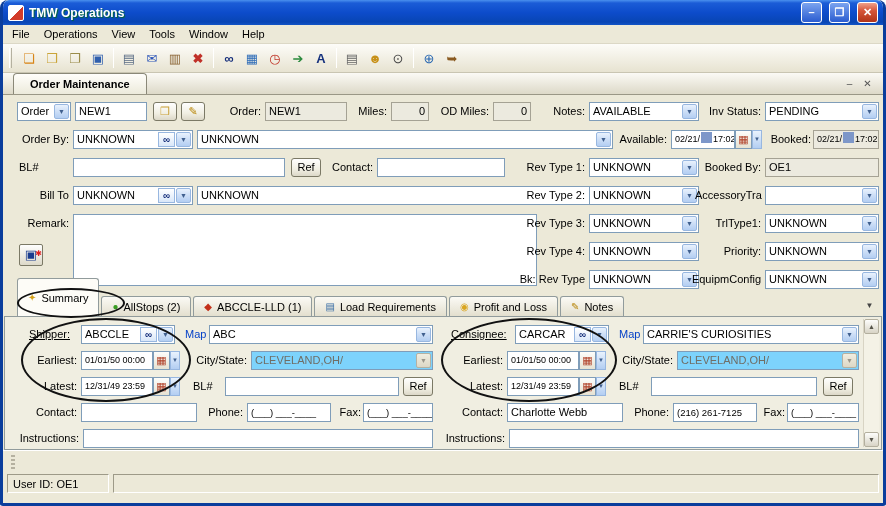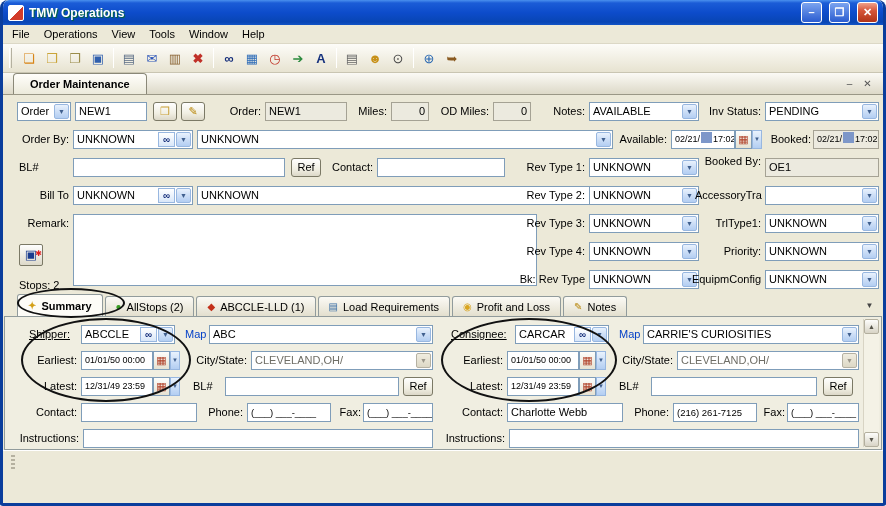--- a/index.html
+++ b/index.html
@@ -41,30 +41,30 @@
 .lookup{position:absolute;right:17px;top:1px;bottom:1px;width:17px;background:linear-gradient(#fff,#d9e7f9);border:1px solid #98b7e0;text-align:center;font-size:10px;line-height:14px;color:#17307c;font-weight:bold}
 .lookup::after{content:"∞"}
 .ddbtn{position:absolute;height:19px;width:10px;background:linear-gradient(#e9f2fd,#b3cef2);border:1px solid #98b7e0;font-size:6px;color:#40608f;text-align:center;line-height:17px}
 .ddbtn::after{content:"▼"}
 .calbtn{position:absolute;height:19px;width:17px;border:1px solid #7f9db9;background:linear-gradient(#fdfdfb,#e6e2d2);text-align:center;font-size:11px;line-height:16px}
 .calbtn::after{content:"▦";color:#b04028}
 .btn{position:absolute;height:19px;border:1px solid #7b7966;border-radius:3px;background:linear-gradient(#fefefe,#f1efe3 60%,#dcd8c8);font-size:11px;text-align:center;line-height:16px}
 .ta{height:72px;white-space:normal}
 .dt{font-size:9px;letter-spacing:0}
 .ph{font-size:9.5px}
-.dis{background:#ffffff;color:#6f6e66}
+.dis{background:#7dd3fc;color:#6f6e66}
 .dis .dda{background:linear-gradient(#f0ede0,#ddd8c6);color:#9a968a;border-color:#b5b1a2}
 .redact{display:inline-block;width:11px;height:11px;background:#7d97c9;vertical-align:-1px;margin:0 1px}
 .warnbtn{position:absolute;width:24px;height:22px;border:1px solid #7b7966;border-radius:2px;background:linear-gradient(#fefefe,#ddd9c9);text-align:center;font-size:13px;line-height:20px;color:#1a3c8f}
 .warnbtn::before{content:"▣"}
 .warnbtn::after{content:"✱";position:absolute;right:0;top:-1px;color:#d22;font-size:8px}
 
 .tabs2{position:absolute;left:0;top:294px;right:0;height:22px;display:flex;align-items:flex-end;padding-left:14px}
 .tab{display:inline-flex;align-items:center;gap:5px;height:20px;padding:0 10px;border:1px solid #919b9c;border-bottom:none;border-radius:3px 3px 0 0;background:linear-gradient(#fbfaf5,#e3dfce);font-size:11px;margin-right:2px;white-space:nowrap}
-.tab.active{background:#fdfcf7;height:22px;font-weight:bold;position:relative;z-index:3}
+.tab.active{background:#fdfcf7;height:38px;font-weight:normal;position:relative;z-index:3}
 .ti{font-size:10px;line-height:10px}
 .ti1::before{content:"✦";color:#d4a017}
 .ti2::before{content:"●";color:#3a9d23}
 .ti3::before{content:"◆";color:#c3301a}
 .ti4::before{content:"◉";color:#d9a520}
 .ti5::before{content:"▤";color:#3a6ea5}
 .ti6::before{content:"✎";color:#b8860b}
 .ti7::before{content:"✔";color:#c0392b}
 .tabmore{position:absolute;right:6px;top:5px;width:15px;height:14px;text-align:center;font-size:8px;color:#444;line-height:14px}
 .tabmore::after{content:"▼"}
@@ -165,21 +165,21 @@
     <span class="lbl r" style="left:764px;top:38px;width:44px">Booked:</span>
     <div class="fld ro dt" style="left:810px;top:35px;width:66px"><span>02/21/</span><span class="redact"></span><span>17:02</span></div>
 
     <span class="lbl" style="left:16px;top:66px;width:40px">BL#</span>
     <div class="fld" style="left:70px;top:63px;width:212px"></div>
     <span class="btn" style="left:288px;top:63px;width:30px">Ref</span>
     <span class="lbl r" style="left:322px;top:66px;width:48px">Contact:</span>
     <div class="fld" style="left:374px;top:63px;width:128px"></div>
     <span class="lbl r" style="left:518px;top:66px;width:64px">Rev Type 1:</span>
     <div class="fld combo" style="left:586px;top:63px;width:110px"><span class="val">UNKNOWN</span><span class="dda"></span></div>
-    <span class="lbl r" style="left:692px;top:60px;width:66px">Booked By:</span>
+    <span class="lbl r" style="left:692px;top:66px;width:66px">Booked By:</span>
     <div class="fld ro" style="left:762px;top:63px;width:114px">OE1</div>
 
     <span class="lbl r" style="left:12px;top:94px;width:54px">Bill To</span>
     <div class="fld" style="left:70px;top:91px;width:120px;padding-right:36px"><span class="val">UNKNOWN</span><span class="lookup"></span><span class="dda"></span></div>
     <div class="fld combo" style="left:194px;top:91px;width:416px"><span class="val">UNKNOWN</span><span class="dda"></span></div>
     <span class="lbl r" style="left:518px;top:94px;width:64px">Rev Type 2:</span>
     <div class="fld combo" style="left:586px;top:91px;width:110px"><span class="val">UNKNOWN</span><span class="dda"></span></div>
     <span class="lbl r" style="left:692px;top:94px;width:66px">AccessoryTra</span>
     <div class="fld combo" style="left:762px;top:91px;width:114px"><span class="val"></span><span class="dda"></span></div>
 
@@ -296,18 +296,22 @@
     <div class="vsb">
       <span class="sarr up"></span>
       <span class="sarr dn"></span>
     </div>
   </div>
 
   <div class="bstrip">
     <span class="grip"></span>
   </div>
 
+  <div class="statusbar">
+    <div class="scell" style="left:4px;width:102px">User ID: OE1</div>
+    <div class="scell" style="left:110px;right:4px"></div>
+  </div>
 
   <div class="ann" style="left:14px;top:288px;width:108px;height:30px"></div>
   <div class="ann" style="left:18px;top:318px;width:170px;height:84px"></div>
   <div class="ann" style="left:438px;top:318px;width:176px;height:84px"></div>
 
 </div>
 
 </body></html>

